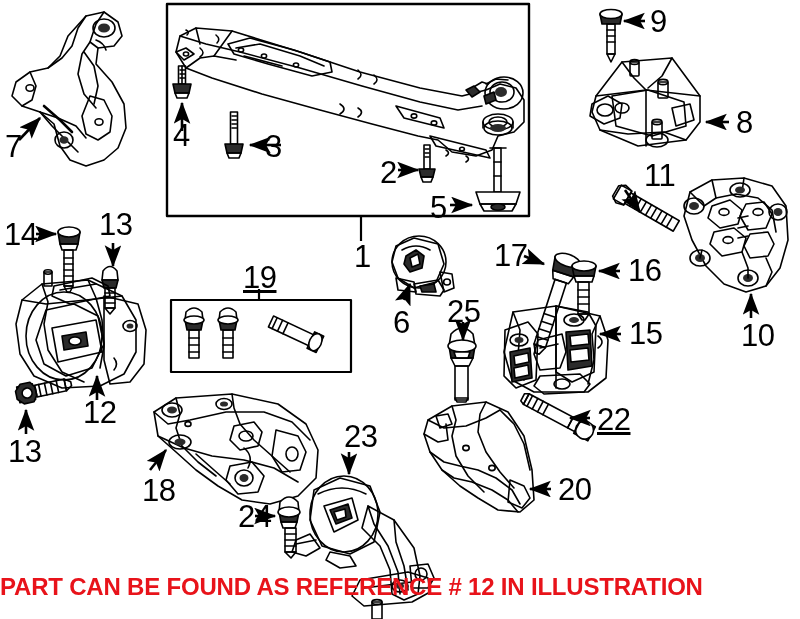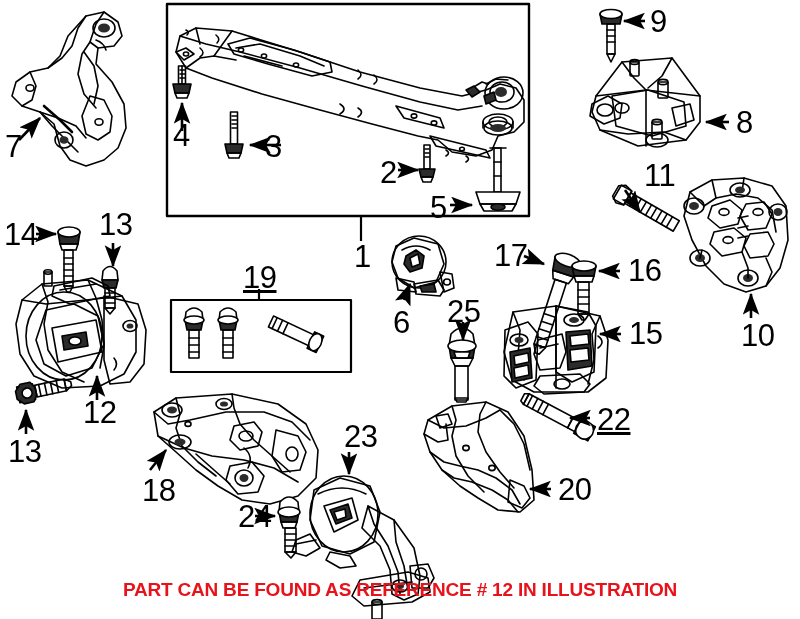--- a/index.html
+++ b/index.html
@@ -3,22 +3,22 @@
 <meta charset="utf-8">
 <style>
   html,body{margin:0;padding:0;background:#ffffff;}
   body{width:800px;height:619px;overflow:hidden;
        font-family:"Liberation Sans",sans-serif;}
   #stage{position:relative;width:800px;height:619px;background:#fff;}
   #stage svg{position:absolute;left:0;top:0;}
   .lbl{position:absolute;font-family:"Liberation Sans",sans-serif;
        font-size:31px;font-weight:400;color:#000;line-height:1;
        white-space:nowrap;letter-spacing:-0.5px;}
-  .footnote{position:absolute;left:0;right:0;bottom:18px;text-align:center;
-            color:#e8131a;font-weight:bold;font-size:19px;
+  .footnote{position:absolute;left:0;right:0;bottom:18px;
+            color:#e8131a;font-weight:bold;font-size:24px;
             font-family:"Liberation Sans",sans-serif;letter-spacing:-0.2px;}
 </style>
 </head>
 <body>
 
 <div id="stage">
 
 <svg width="800" height="619" viewBox="0 0 800 619" xmlns="http://www.w3.org/2000/svg">
   <defs>
     <marker id="ah" markerWidth="9" markerHeight="9" refX="8" refY="3.2" orient="auto" markerUnits="strokeWidth">

